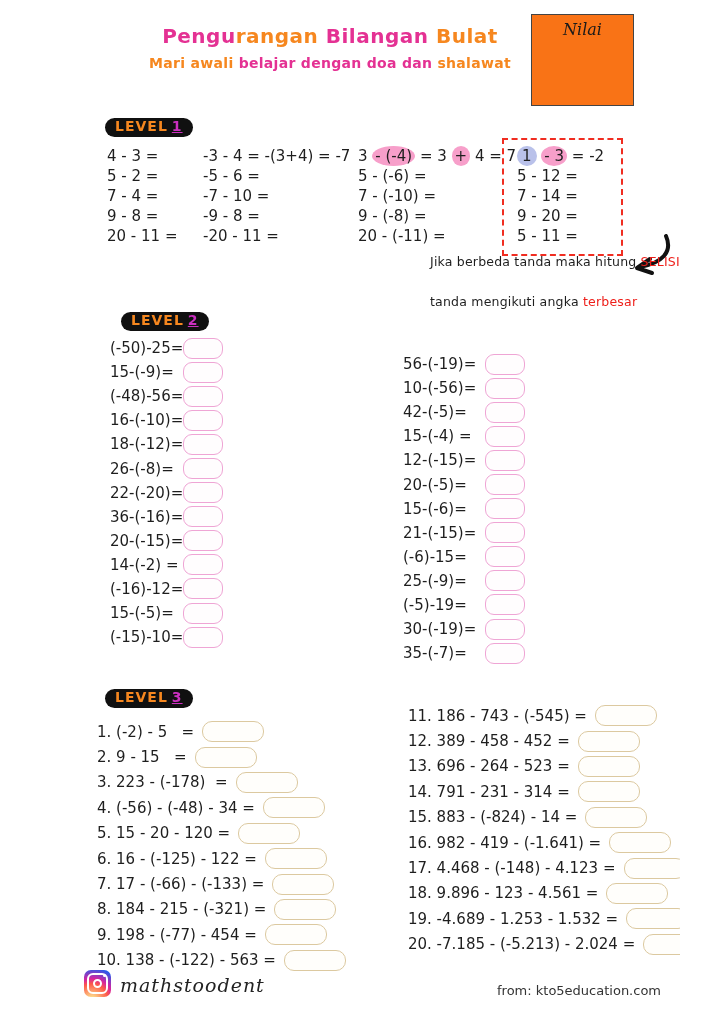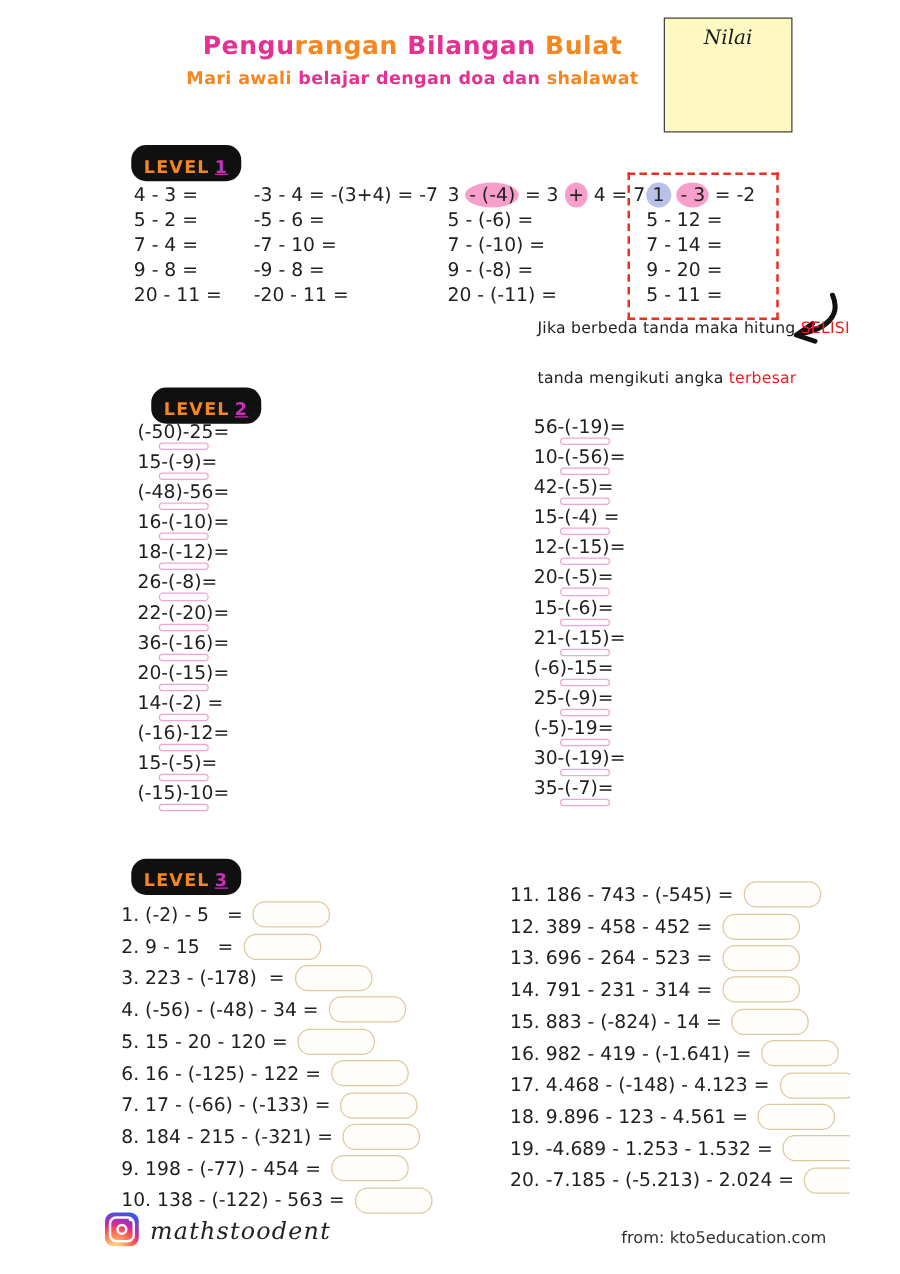--- a/index.html
+++ b/index.html
@@ -9,41 +9,41 @@
   .abs{position:absolute;}
 
   
   .title{top:24px;left:95px;width:470px;text-align:center;font-size:20px;font-weight:bold;letter-spacing:.5px;}
   .subtitle{top:55px;left:95px;width:470px;text-align:center;font-size:14px;font-weight:bold;letter-spacing:.3px;}
   .c-orange{color:var(--orange,#f6871f);}
   .c-pink{color:var(--pink,#e43193);}
   .c-red{color:var(--red,#ee1f1a);}
   .c-black{color:var(--text,#1e1e1e);}
 
-  .score-box{left:531px;top:14px;width:101px;height:90px;border:1.5px solid #444;background:#fef9c3;}
+  .score-box{left:531px;top:14px;width:101px;height:90px;border:1.5px solid #444;background:#f97316;}
   .score-label{display:block;text-align:center;margin-top:5px;font-family:"DejaVu Serif","Liberation Serif",serif;
                font-style:italic;font-size:16px;color:#1a1a1a;}
 
   
-  .badge{display:inline-block;background:var(--badge_bg,#101010);border-radius:12px;padding:10px 10px 3px;
+  .badge{display:inline-block;background:var(--badge_bg,#101010);border-radius:12px;padding:0 10px 3px;
          font-size:14px;font-weight:bold;letter-spacing:1px;}
   .badge .lbl{color:var(--orange,#f6871f);}
   .badge .num{color:var(--magenta,#cb2fc0);text-decoration:underline;margin-left:4px;}
 
   
   .prob-line{white-space:pre;font-size:15px;line-height:20px;color:var(--text,#1e1e1e);}
   .hl-pink{background:var(--highlight_pink,#f79fca);border-radius:50%;padding:1px 3px;}
   .hl-blue{background:var(--highlight_blue,#b9c1ea);border-radius:50%;padding:1px 5px;}
   .dashed-box{left:502px;top:138px;width:121px;height:118px;border:2px dashed var(--dashed_red,#f02d21);
               box-sizing:border-box;padding:6px 0 0 13px;}
   .note{font-size:12.5px;line-height:16px;letter-spacing:.2px;white-space:pre;}
 
   
   .prob-row{display:flex;align-items:center;}
-  .lv2 .prob-row{height:24.1px;flex-direction:column;}
+  .lv2 .prob-row{height:24.1px;}
   .lv3 .prob-row{height:25.4px;}
   .prob-text{white-space:pre;font-size:15px;color:var(--text,#1e1e1e);}
   .lv2 .prob-text{width:73px;}
   .lv2.rightcol .prob-text{width:82px;}
   .answer-box{display:inline-block;box-sizing:border-box;height:21px;background:#fffdfe;}
   .answer-box.pink{width:40px;border:1.6px solid var(--box_pink_border,#efa5d5);border-radius:9px;}
   .answer-box.tan{width:62px;border:1.5px solid var(--box_tan_border,#dcc9a0);border-radius:10px;margin-left:8px;background:#fffefb;}
 
   
   .ig-icon{left:84px;top:970px;width:27px;height:27px;border-radius:7px;
@@ -168,21 +168,21 @@
       </div>
       <div class="prob-row">
         <span class="prob-text">15-(-5)=</span>
         <span class="answer-box pink"></span>
       </div>
       <div class="prob-row">
         <span class="prob-text">(-15)-10=</span>
         <span class="answer-box pink"></span>
       </div>
     </div>
-  <div class="abs lv2 rightcol" style="left:403px;top:332px;margin-left:24px;">
+  <div class="abs lv2 rightcol" style="left:403px;top:352px;">
       <div class="prob-row">
         <span class="prob-text">56-(-19)=</span>
         <span class="answer-box pink"></span>
       </div>
       <div class="prob-row">
         <span class="prob-text">10-(-56)=</span>
         <span class="answer-box pink"></span>
       </div>
       <div class="prob-row">
         <span class="prob-text">42-(-5)=</span>

